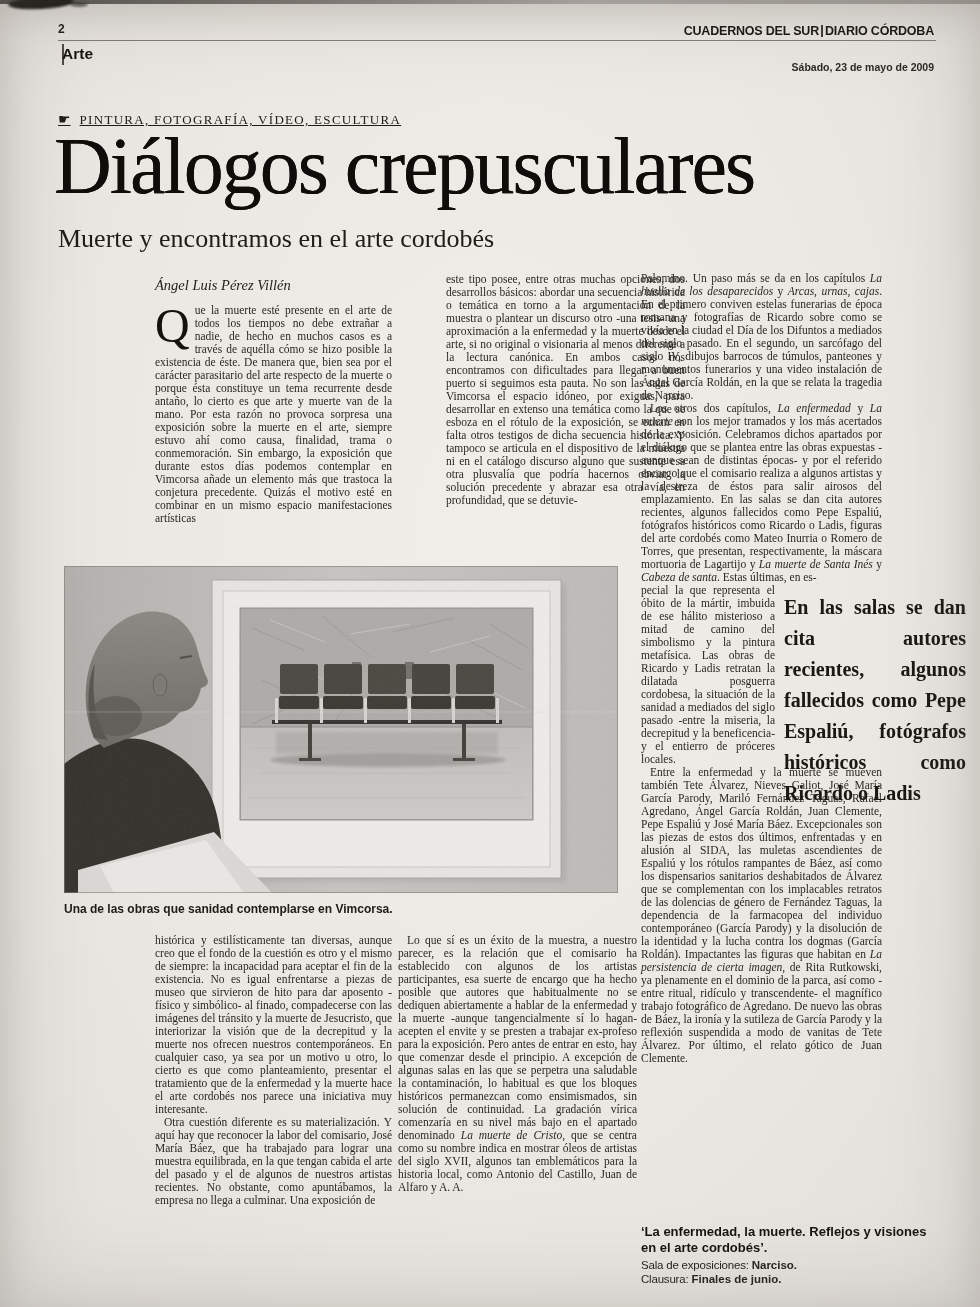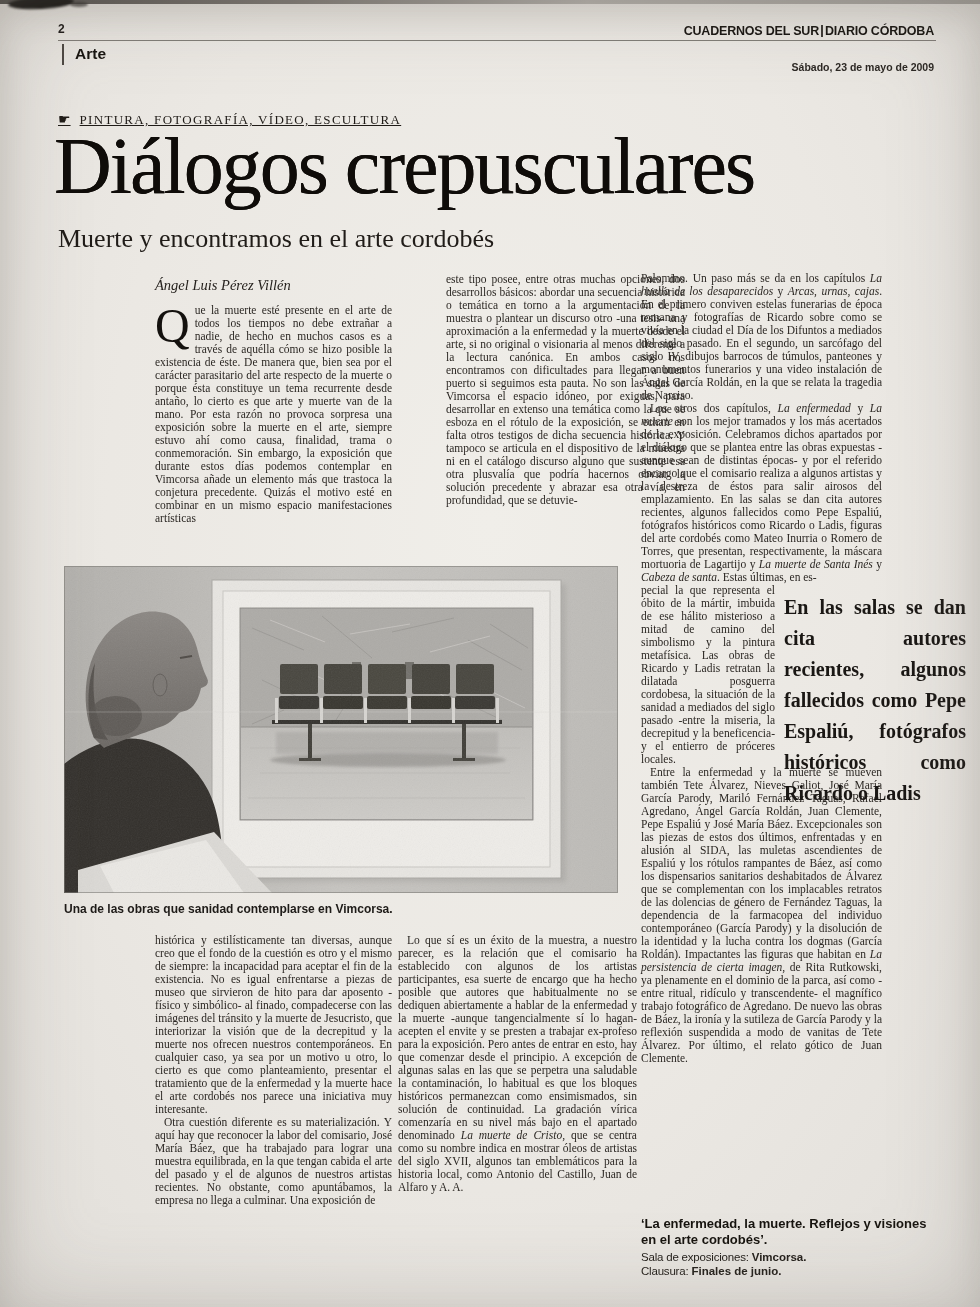--- a/index.html
+++ b/index.html
@@ -24,21 +24,21 @@
     border-radius:50%;filter:blur(1px);opacity:.7;}
 
   
   .pageno{position:absolute;left:58px;top:22px;font:bold 12px "Liberation Sans",sans-serif;color:#1d1a17;}
   .head-rule{position:absolute;left:58px;top:40px;width:878px;height:1px;background:#6f6b66;opacity:.85;}
   .masthead{position:absolute;right:46px;top:24px;display:flex;align-items:center;gap:2px;
     font:bold 12.5px "Liberation Sans",sans-serif;letter-spacing:-.2px;color:#16130f;}
   .masthead .sep{width:2px;height:12px;background:#3b3733;}
   .dateline{position:absolute;right:46px;top:61px;font:bold 10.5px "Liberation Sans",sans-serif;color:#2c2824;padding-left:44px;}
   .section-bar{position:absolute;left:62px;top:44px;width:2px;height:21px;background:#4c4742;}
-  .section-label{position:absolute;left:75px;top:45px;font:bold 15.5px "Liberation Sans",sans-serif;color:#16130f;}
+  .section-label{position:absolute;left:62px;top:45px;font:bold 15.5px "Liberation Sans",sans-serif;color:#16130f;}
 
   
   .kicker{position:absolute;left:58px;top:111px;font:13px "Liberation Serif",serif;
     letter-spacing:1.3px;color:#1f1b17;white-space:nowrap;text-decoration:underline;}
   .kicker .hand{font-size:14px;margin-right:9px;letter-spacing:0;}
   .headline{position:absolute;left:54px;top:122px;width:880px;
     font:400 80px/88px "Liberation Serif",serif;letter-spacing:-2px;color:#0f0c09;
     text-shadow:0 0 .6px #0f0c09;}
   .subhead{position:absolute;left:58px;top:224px;font:400 26px "Liberation Serif",serif;color:#201c18;}
   .byline{position:absolute;left:155px;top:277px;font:italic 14.5px "Liberation Serif",serif;color:#25211d;}
@@ -59,21 +59,21 @@
   .dropcap{float:left;font:400 48px/40px "Liberation Serif",serif;color:#14110e;
     padding:2px 5px 0 0;}
 
   
   .photo{position:absolute;left:64px;top:566px;width:554px;height:327px;}
   .caption{position:absolute;left:64px;top:902px;width:554px;
     font:bold 12px "Liberation Sans",sans-serif;color:#1e1b18;}
 
   
   .infobox{position:absolute;left:641px;top:1216px;width:300px;font-family:"Liberation Sans",sans-serif;}
-  .ib-title{margin:0 0 3px 0;font:bold 13px/15.5px "Liberation Sans",sans-serif;color:#17140f;width:290px;}
+  .ib-title{margin:8px 0 3px 0;font:bold 13px/15.5px "Liberation Sans",sans-serif;color:#17140f;width:290px;}
   .ib-line{margin:0;font:11.5px/14px "Liberation Sans",sans-serif;color:#25211c;letter-spacing:-.2px;}
   .ib-line b{letter-spacing:0;}
 </style>
 </head>
 <body>
 
 <div class="sheet">
 
   <div class="top-edge"></div>
   <div class="corner-blob"></div>
@@ -222,21 +222,21 @@
   </div>
 
   <div class="seg col2-bottom">
     <p class="ind">Lo que sí es un éxito de la muestra, a nuestro parecer, es la relación que el comisario ha establecido con algunos de los artistas participantes, esa suerte de encargo que ha hecho posible que autores que habitualmente no se dediquen abiertamente a hablar de la enfermedad y la muerte -aunque tangencialmente sí lo hagan- acepten el envite y se presten a trabajar ex-profeso para la exposición. Pero antes de entrar en esto, hay que comenzar desde el principio. A excepción de algunas salas en las que se perpetra una saludable la contaminación, lo habitual es que los bloques históricos permanezcan como ensimismados, sin solución de continuidad. La gradación vírica comenzaría en su nivel más bajo en el apartado denominado <i>La muerte de Cristo</i>, que se centra como su nombre indica en mostrar óleos de artistas del siglo XVII, algunos tan emblemáticos para la historia local, como Antonio del Castillo, Juan de Alfaro y A. A.</p>
   </div>
 
   <div class="infobox">
     <p class="ib-title">‘La enfermedad, la muerte. Reflejos y visiones en el arte cordobés’.</p>
     <p class="ib-line">
       <span>Sala de exposiciones:</span>
-      <b>Vimcorsa.</b>
+      <b>Narciso.</b>
     </p>
     <p class="ib-line">
       <span>Clausura:</span>
       <b>Finales de junio.</b>
     </p>
   </div>
 
 </div>
 
 </body></html>

